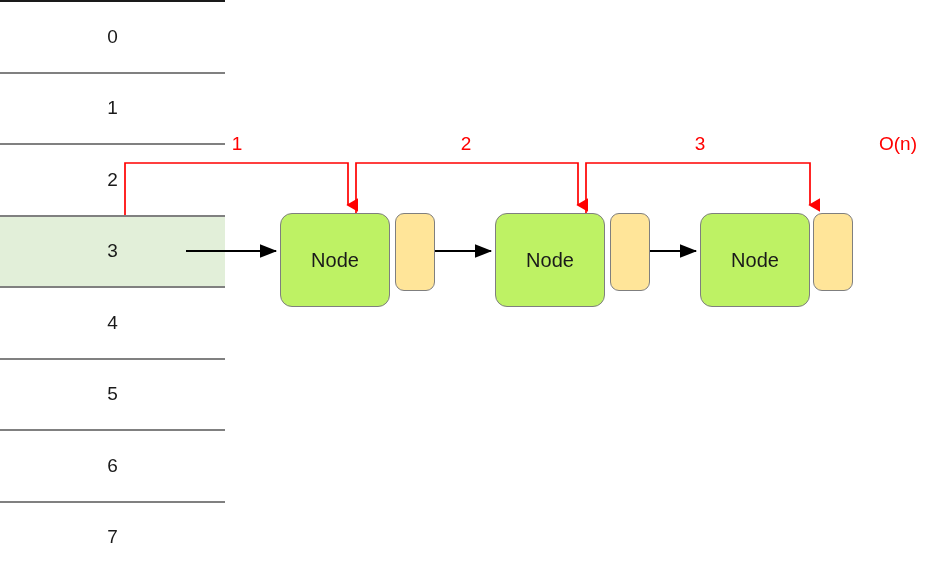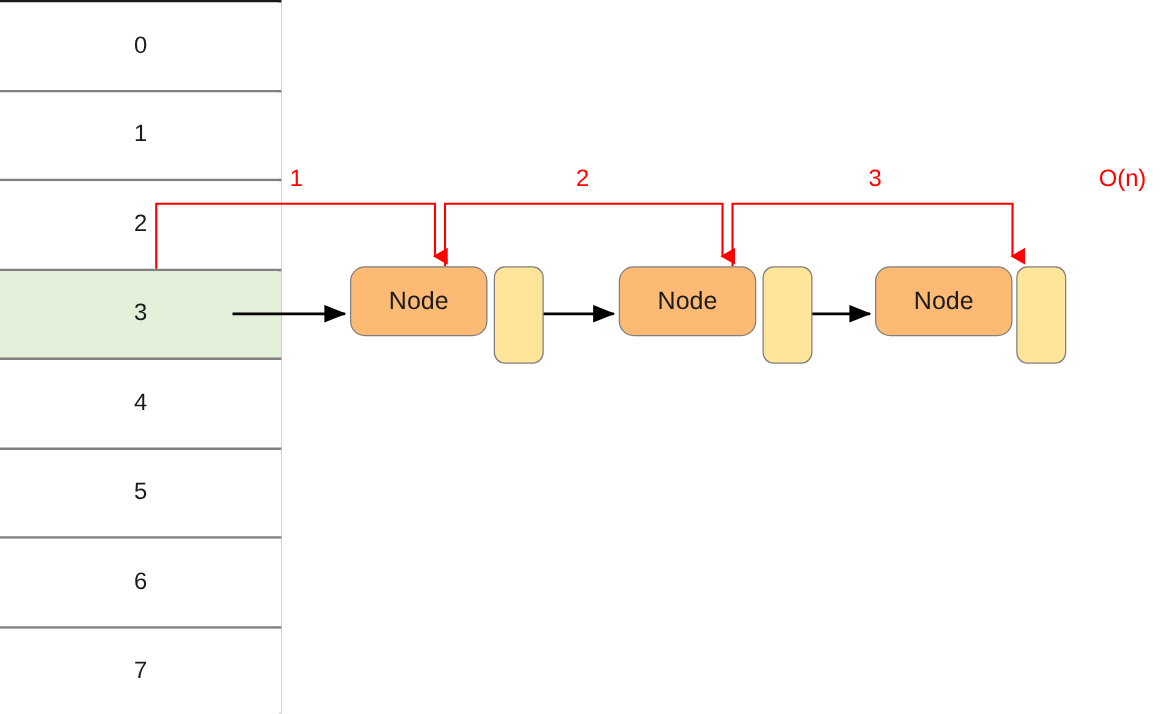--- a/index.html
+++ b/index.html
@@ -54,23 +54,23 @@
   .node-group {
     position: absolute;
     top: 213px;
     height: 78px;
   }
   .node-box {
     position: absolute;
     left: 0px;
     top: 0px;
     width: 110px;
-    height: 56px;
-    box-sizing: border-box;
-    background: #fdba74;
+    height: 94px;
+    box-sizing: border-box;
+    background: #bef264;
     border: 1.5px solid #7f7f7f;
     border-radius: 12px;
     display: flex;
     align-items: center;
     justify-content: center;
     font-size: 20px;
     color: #1a1a1a;
     z-index: 3;
   }
   .node-next {

